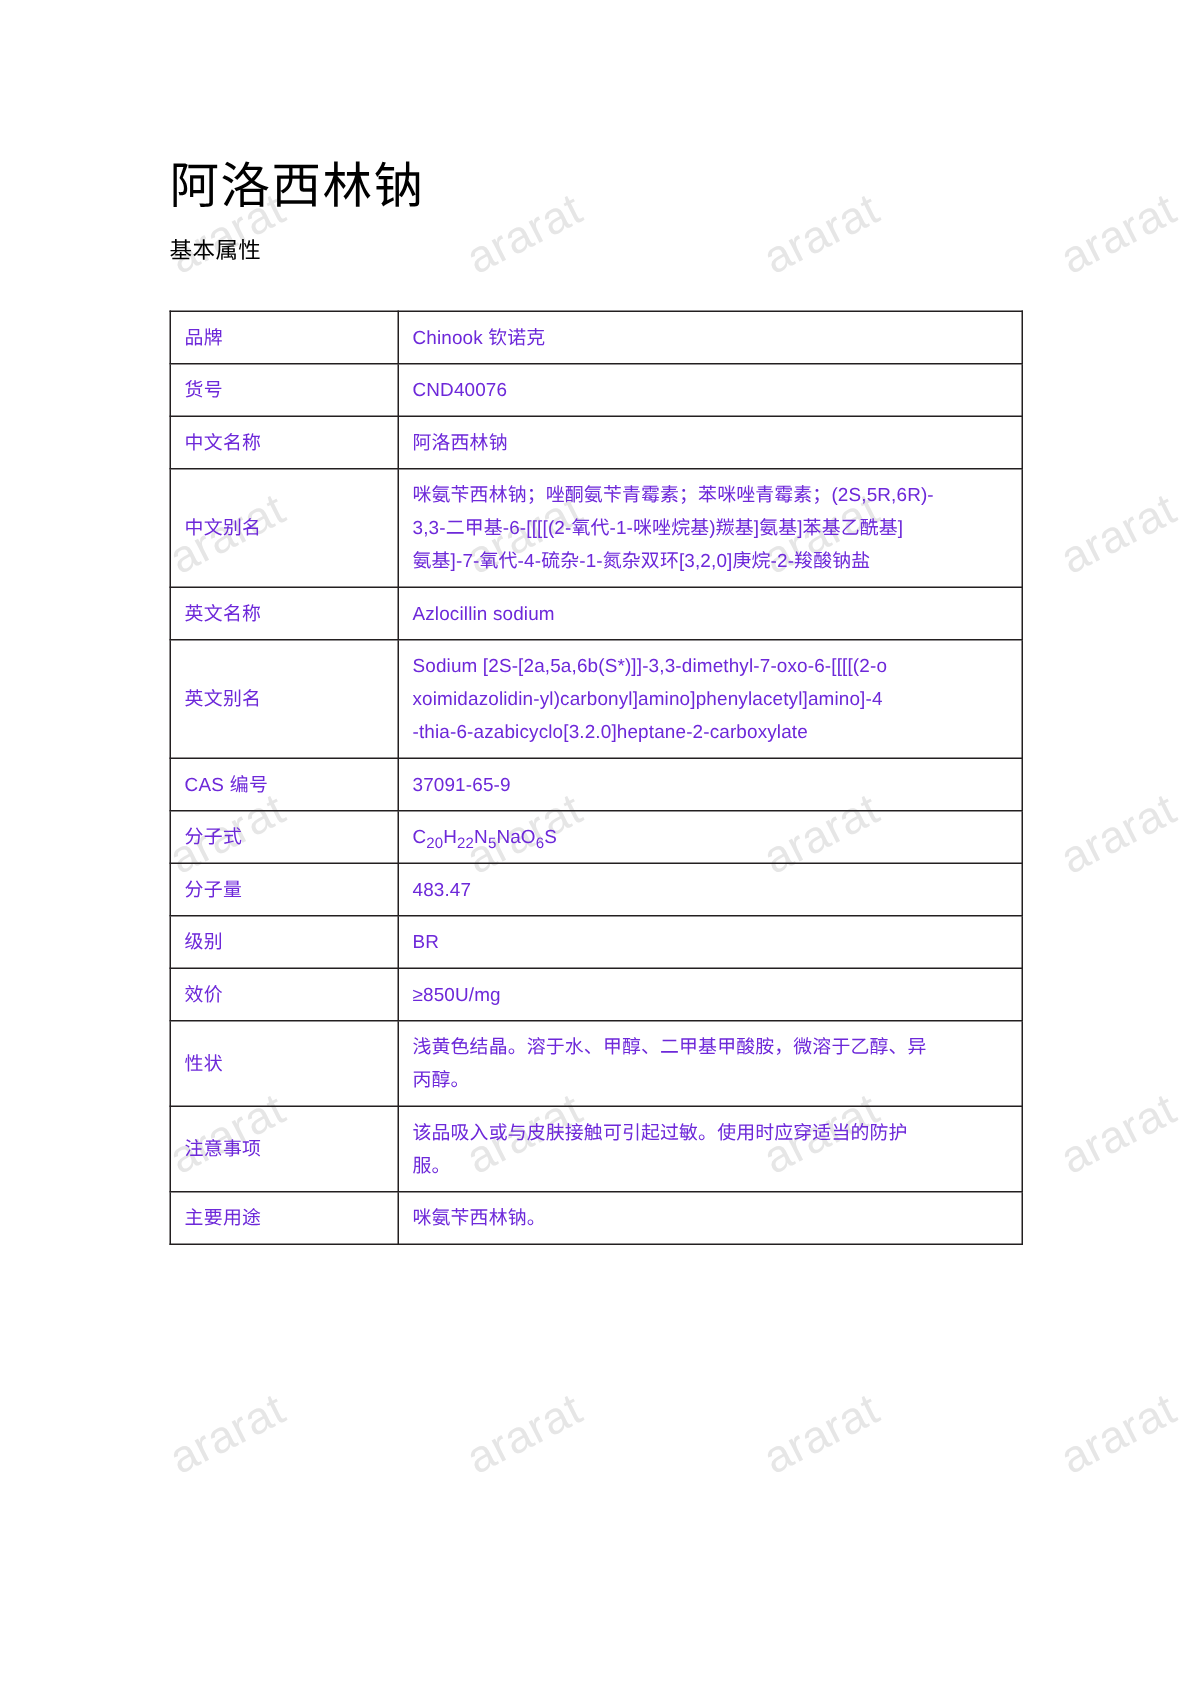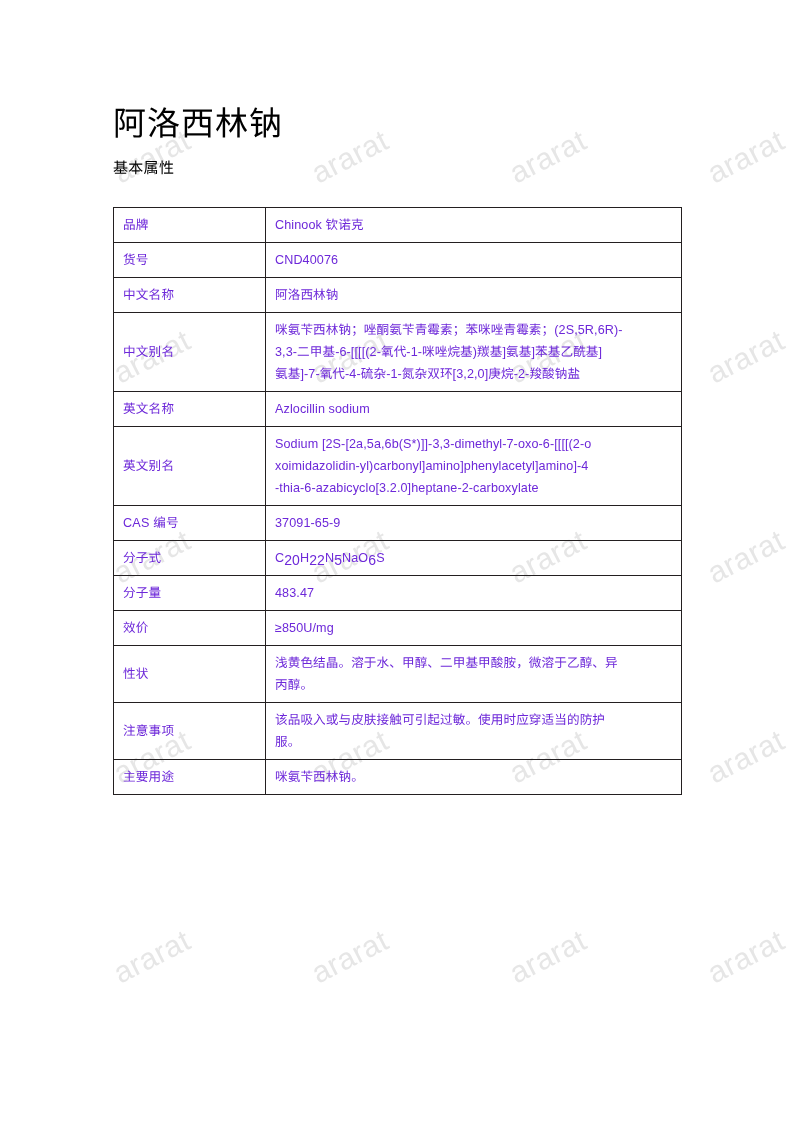--- a/index.html
+++ b/index.html
@@ -97,21 +97,21 @@
   #properties-table td.value-cell {
     width: 416px;
     box-sizing: border-box;
     letter-spacing: 0.1px;
   }
   .value-cell .line {
     display: block;
     white-space: nowrap;
   }
   sub {
-    font-size: 14px;
+    font-size: 10px;
     line-height: 0;
     vertical-align: baseline;
     position: relative;
     bottom: -3px;
   }
 </style>
 </head>
 <body>
 
 <div id="watermark-layer">
@@ -183,20 +183,24 @@
         </tr>
         <tr>
           <td class="label-cell">分子式</td>
           <td class="value-cell"><span>C</span><sub>20</sub><span>H</span><sub>22</sub><span>N</span><sub>5</sub><span>NaO</span><sub>6</sub><span>S</span></td>
         </tr>
         <tr>
           <td class="label-cell">分子量</td>
           <td class="value-cell">483.47</td>
         </tr>
         <tr>
+          <td class="label-cell">级别</td>
+          <td class="value-cell">BR</td>
+        </tr>
+        <tr>
           <td class="label-cell">效价</td>
           <td class="value-cell">≥850U/mg</td>
         </tr>
         <tr>
           <td class="label-cell">性状</td>
           <td class="value-cell">
             <span class="line">浅黄色结晶。溶于水、甲醇、二甲基甲酸胺，微溶于乙醇、异</span>
             <span class="line">丙醇。</span>
           </td>
         </tr>

